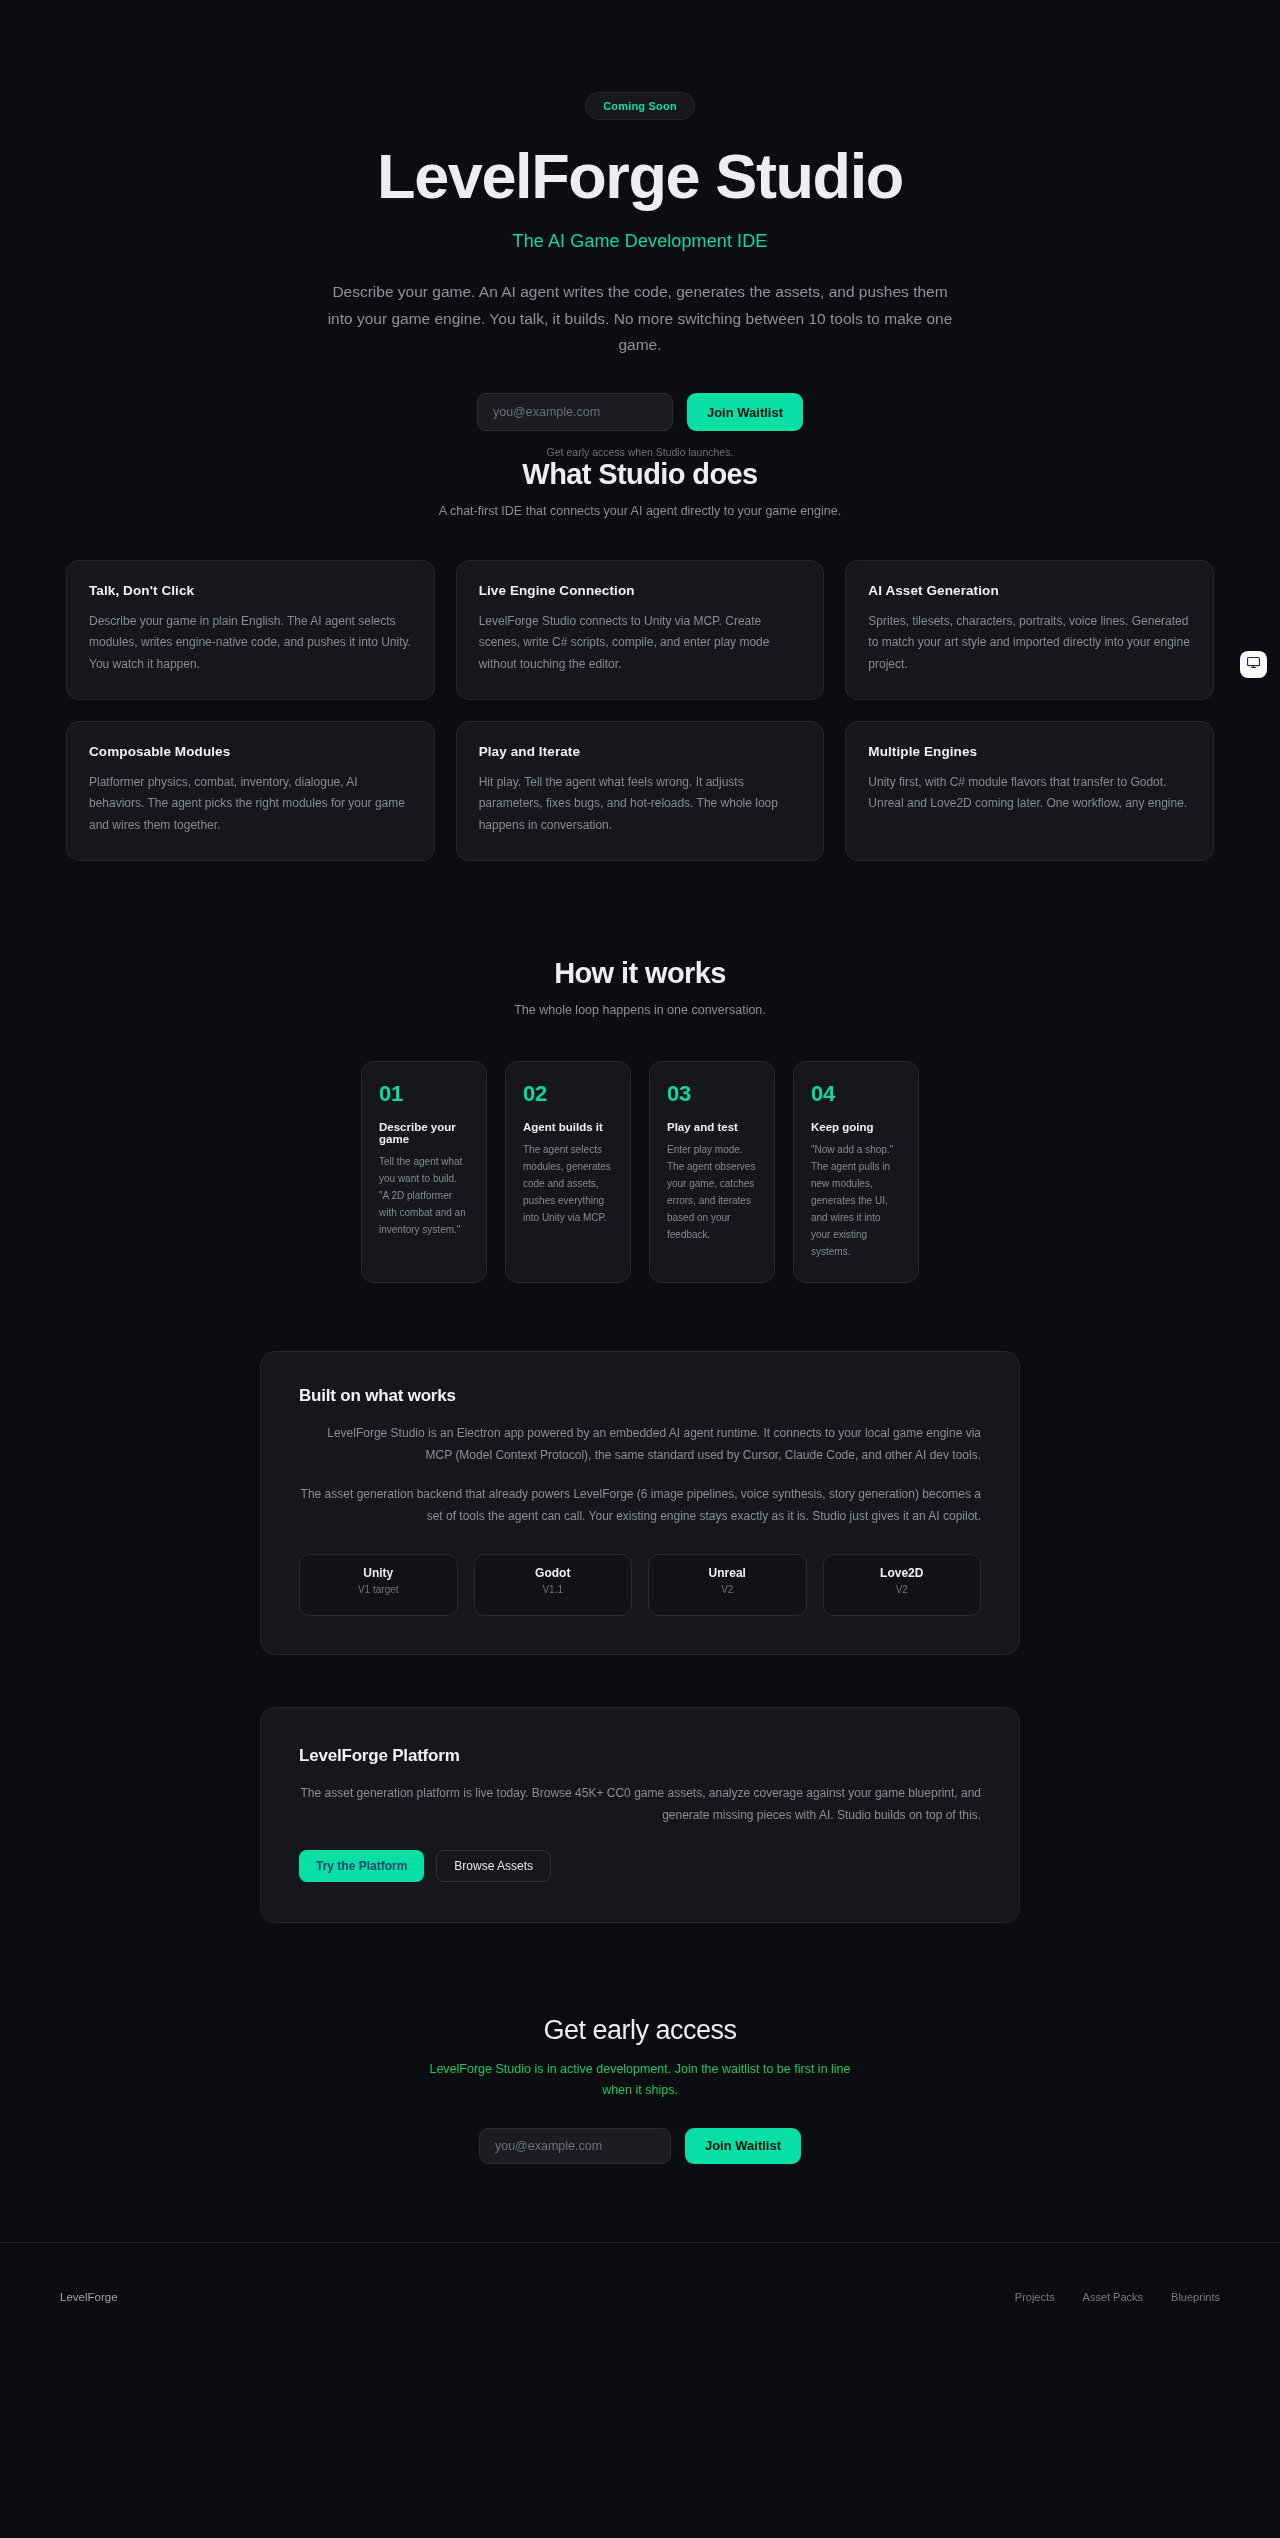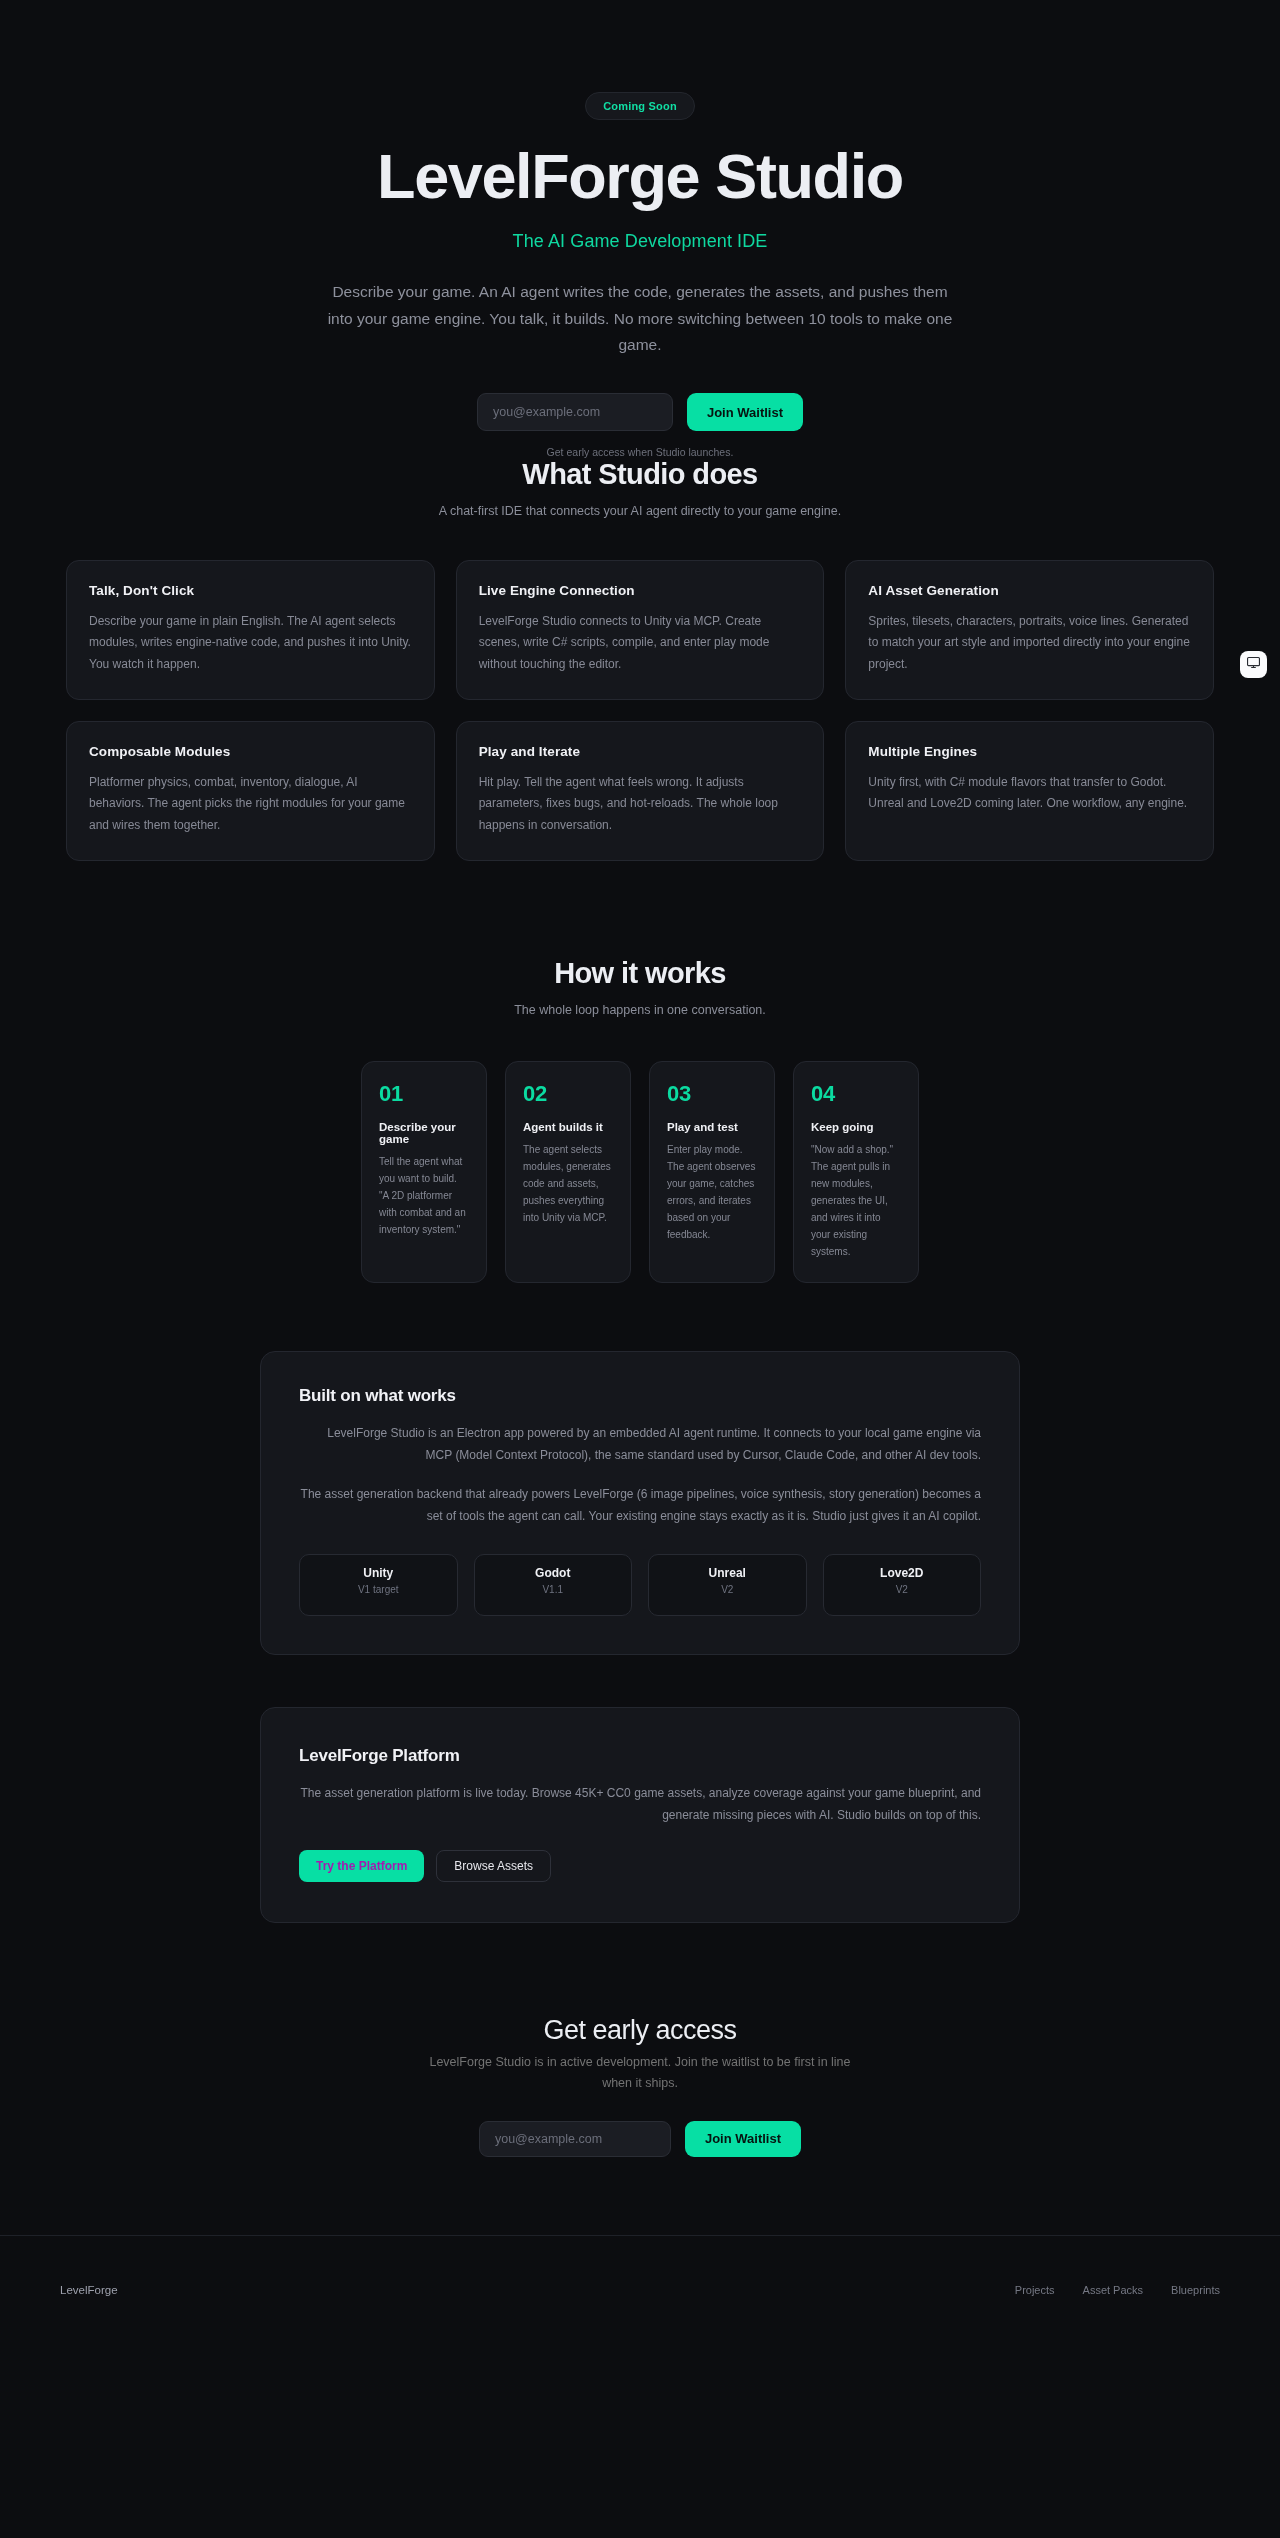--- a/index.html
+++ b/index.html
@@ -222,21 +222,21 @@
   }
 
   .platform-panel { padding: 38px 38px 40px; }
   .panel-actions {
     margin-top: 23px;
     display: flex;
     gap: 12px;
   }
   .btn-pill-primary {
     background: #07dfa4;
-    color: #a21caf;
+    color: #0c4a6e;
     border: none;
     border-radius: 8px;
     height: 32px;
     padding: 0 17px;
     font-size: 12px;
     font-weight: 700;
     font-family: "Liberation Sans", sans-serif;
     cursor: pointer;
   }
   .btn-pill-ghost {
@@ -254,25 +254,25 @@
 
   
   .cta { text-align: center; }
   .cta-title {
     font-size: 27px;
     font-weight: 400;
     letter-spacing: -.5px;
     color: #eceef3;
   }
   .cta-desc {
-    margin: 6px auto 0;
+    margin: 13px auto 0;
     width: 440px;
     font-size: 12.5px;
     line-height: 1.7;
-    color: #737373;
+    color: #22c55e;
   }
   .cta-form {
     margin-top: 26px;
     display: flex;
     justify-content: center;
     align-items: center;
     gap: 14px;
   }
   .cta-form .email-input { width: 192px; height: 36px; }
   .cta-form .btn-primary { height: 36px; }

